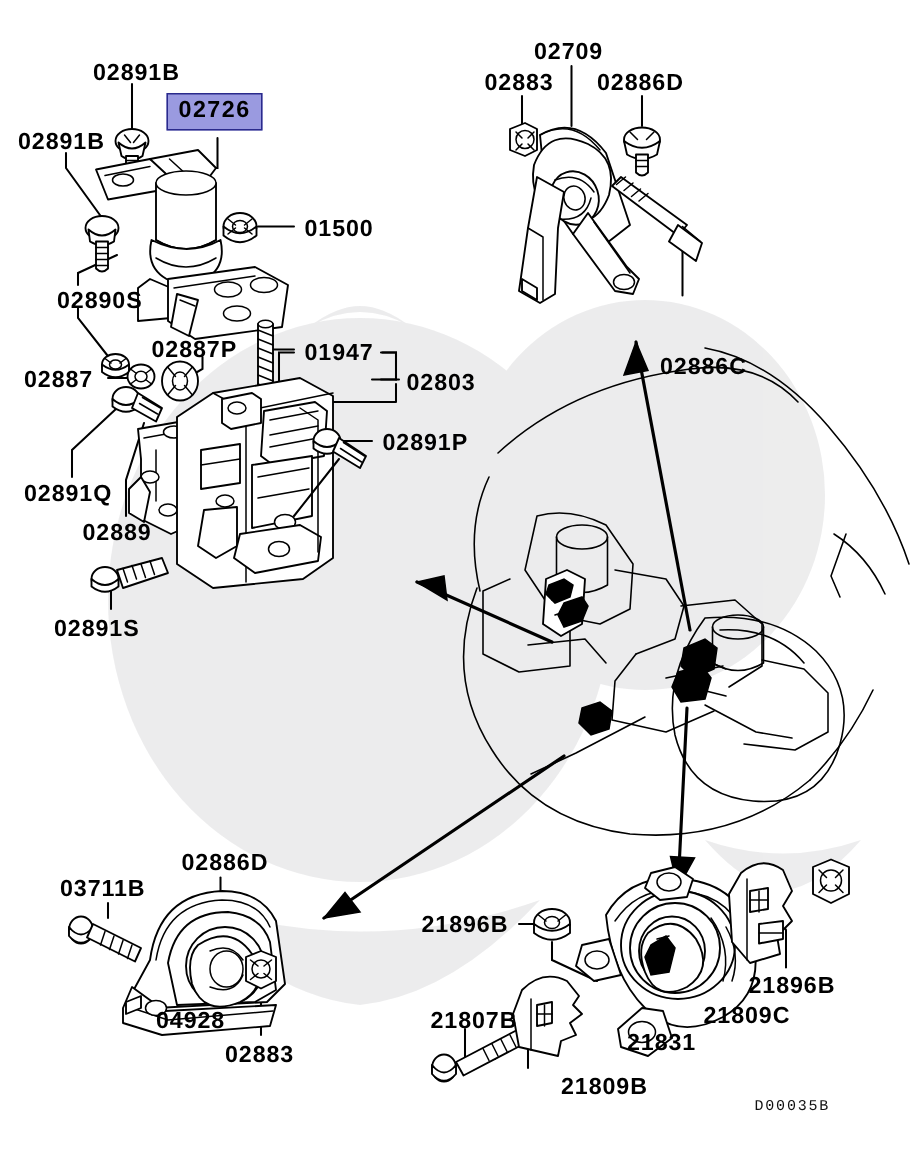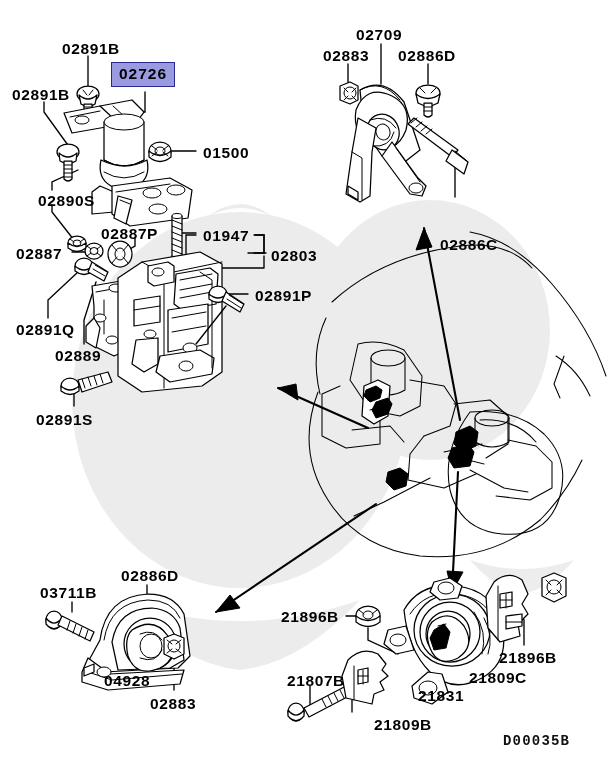--- a/index.html
+++ b/index.html
@@ -28,22 +28,22 @@
   .lbl.hl{
     color:#000000;
     background:#9a9ae0;
     border:1.6px solid #2a2a8c;
     padding:3px 7px 4px 7px;
     letter-spacing:1px;
   }
   .code{
     position:absolute;
     font-family:"Liberation Mono", monospace;
-    font-size:14px;
-    font-weight:700;
+    font-size:10px;
+    font-weight:400;
     letter-spacing:1.2px;
     color:#111111;
     white-space:nowrap;
   }
 </style>
 </head>
 <body>
 
 <div id="stage">
 

